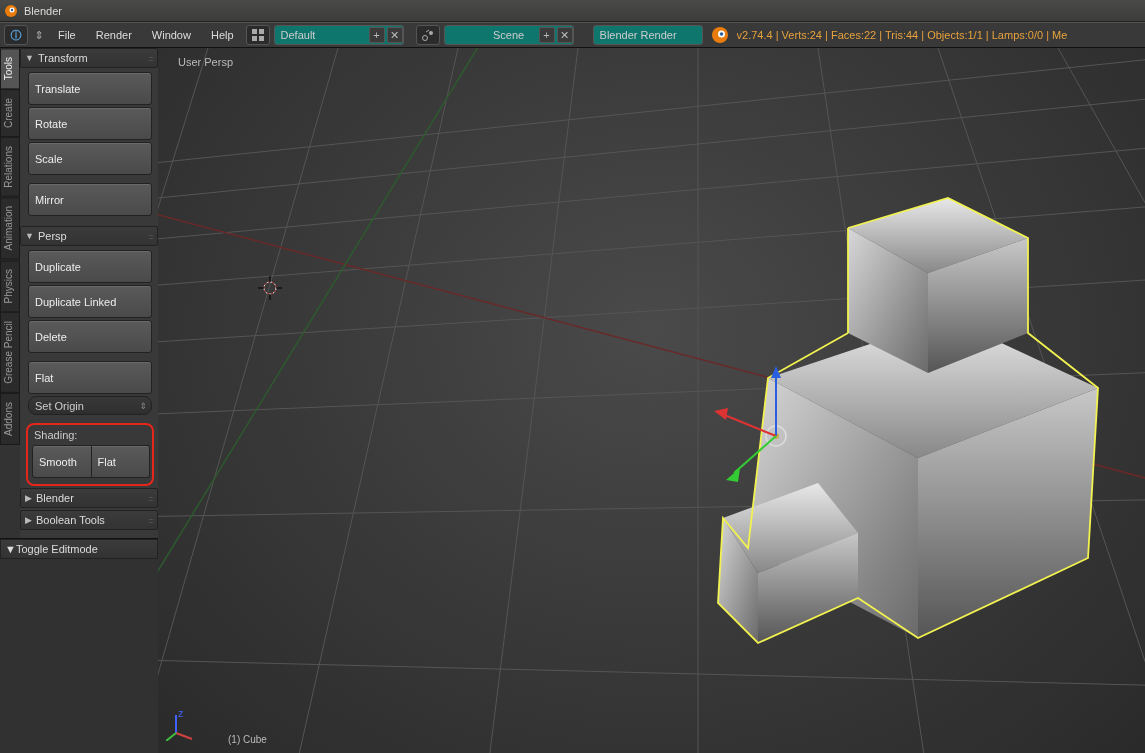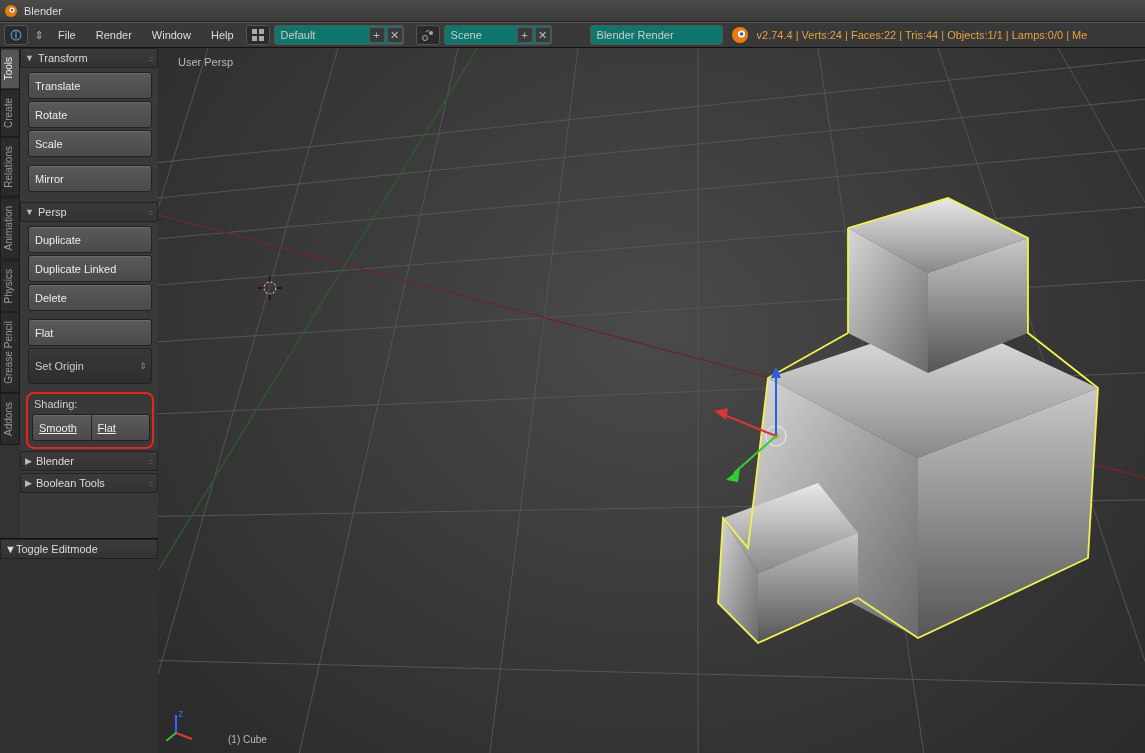--- a/index.html
+++ b/index.html
@@ -30,27 +30,27 @@
   .vtab { writing-mode: vertical-rl; transform: rotate(180deg); padding: 8px 2px; color:#999; background:#2b2b2b; border:1px solid #1a1a1a; margin-bottom:0; text-align:center; font-size:10px; cursor:pointer;}
   .vtab.active { background:#555; color:#eee; }
 
   
   .toolpanel { position:absolute; left:20px; top:0; width:138px; background:transparent; height:100%; }
   .panel-section { margin-bottom: 2px; }
   .panel-head { height:20px; background: linear-gradient(#3b3b3b,#333); border:1px solid #222; display:flex; align-items:center; padding:0 4px; color:#ddd; border-radius:2px;}
   .panel-head .tri { margin-right:4px; font-size:9px; color:#bbb;}
   .panel-head .grip { margin-left:auto; color:#666; font-size:8px; letter-spacing:-1px;}
   .panel-body { padding: 4px 6px 6px 8px; }
-  .btn { height:27px; background: linear-gradient(#5a5a5a,#4a4a4a); border:1px solid #222; border-radius:3px; color:#eee; display:flex; align-items:center; padding:0 6px; margin-bottom:2px; cursor:pointer; box-shadow: inset 0 1px 0 #6a6a6a;}
+  .btn { height:33px; background: linear-gradient(#5a5a5a,#4a4a4a); border:1px solid #222; border-radius:3px; color:#eee; display:flex; align-items:center; padding:0 6px; margin-bottom:2px; cursor:pointer; box-shadow: inset 0 1px 0 #6a6a6a;}
   .btn-row { display:flex; gap:0;}
-  .btn-row .btn { flex:1;text-decoration:underline; }
+  .btn-row .btn { flex:1; }
   .btn-row .btn:first-child{ border-top-right-radius:0; border-bottom-right-radius:0;}
   .btn-row .btn:last-child{ border-top-left-radius:0; border-bottom-left-radius:0; border-left:none;}
   .label { color:#ccc; padding:2px 0 4px 2px; }
-  .select { height:36px; background: linear-gradient(#383838,#2e2e2e); border:1px solid #222; border-radius:3px; color:#ccc; display:flex; align-items:center; padding:0 6px; cursor:pointer; position:relative;}
+  .select { height:19px; background: linear-gradient(#383838,#2e2e2e); border:1px solid #222; border-radius:8px; color:#ccc; display:flex; align-items:center; padding:0 6px; cursor:pointer; position:relative;}
   .select::after { content:"⇕"; position:absolute; right:4px; color:#888; font-size:9px;}
 
   .highlight-box { border:2px solid #e4261b; border-radius:8px; padding:2px 2px 4px 4px; margin: 2px 4px 2px 6px;}
 
   
   .operator-panel { position:absolute; left:0; bottom:0; width:158px; background:#313131; border-top:1px solid #111; height:215px;}
   .operator-head { height:20px; background: linear-gradient(#3b3b3b,#333); border:1px solid #222; display:flex; align-items:center; padding:0 4px; color:#ddd;}
 
   
   .viewport { position:absolute; left:158px; top:0; right:0; bottom:0; background: radial-gradient(ellipse at 50% 40%, #4a4a4a 0%, #3b3b3b 45%, #2a2a2a 100%); overflow:hidden;}
@@ -101,27 +101,27 @@
     <div class="x-btn" style="position:absolute; right:0;">✕</div>
   </div>
 
   <div class="layout-btn" style="margin-left:8px;">
     <svg width="14" height="14" viewBox="0 0 14 14">
         <circle cx="4" cy="10" r="2.5" fill="none" stroke="#aaa"></circle>
         <circle cx="10" cy="5" r="2" fill="#aaa"></circle>
         <path d="M5 4 L8 2" stroke="#aaa"></path>
       </svg>
   </div>
-  <div class="dropdown" style="width:108px;">
+  <div class="dropdown" style="width:130px;justify-content:center;">
     <span>Scene</span>
     <div class="plus-btn" style="position:absolute; right:18px;">+</div>
     <div class="x-btn" style="position:absolute; right:0;">✕</div>
   </div>
 
-  <div class="dropdown" style="width:133px; margin-left:34px;">
+  <div class="dropdown" style="width:110px; margin-left:15px;">
     <span>Blender Render</span>
   </div>
 
   <span class="blender-logo">
     <svg width="18" height="18" viewBox="0 0 18 18">
         <circle cx="9" cy="9" r="8" fill="#e87d0d"></circle>
         <circle cx="10.5" cy="8" r="3.5" fill="#fff"></circle>
         <circle cx="10.5" cy="8" r="1.8" fill="#2b5f9e"></circle>
       </svg>
   </span>

